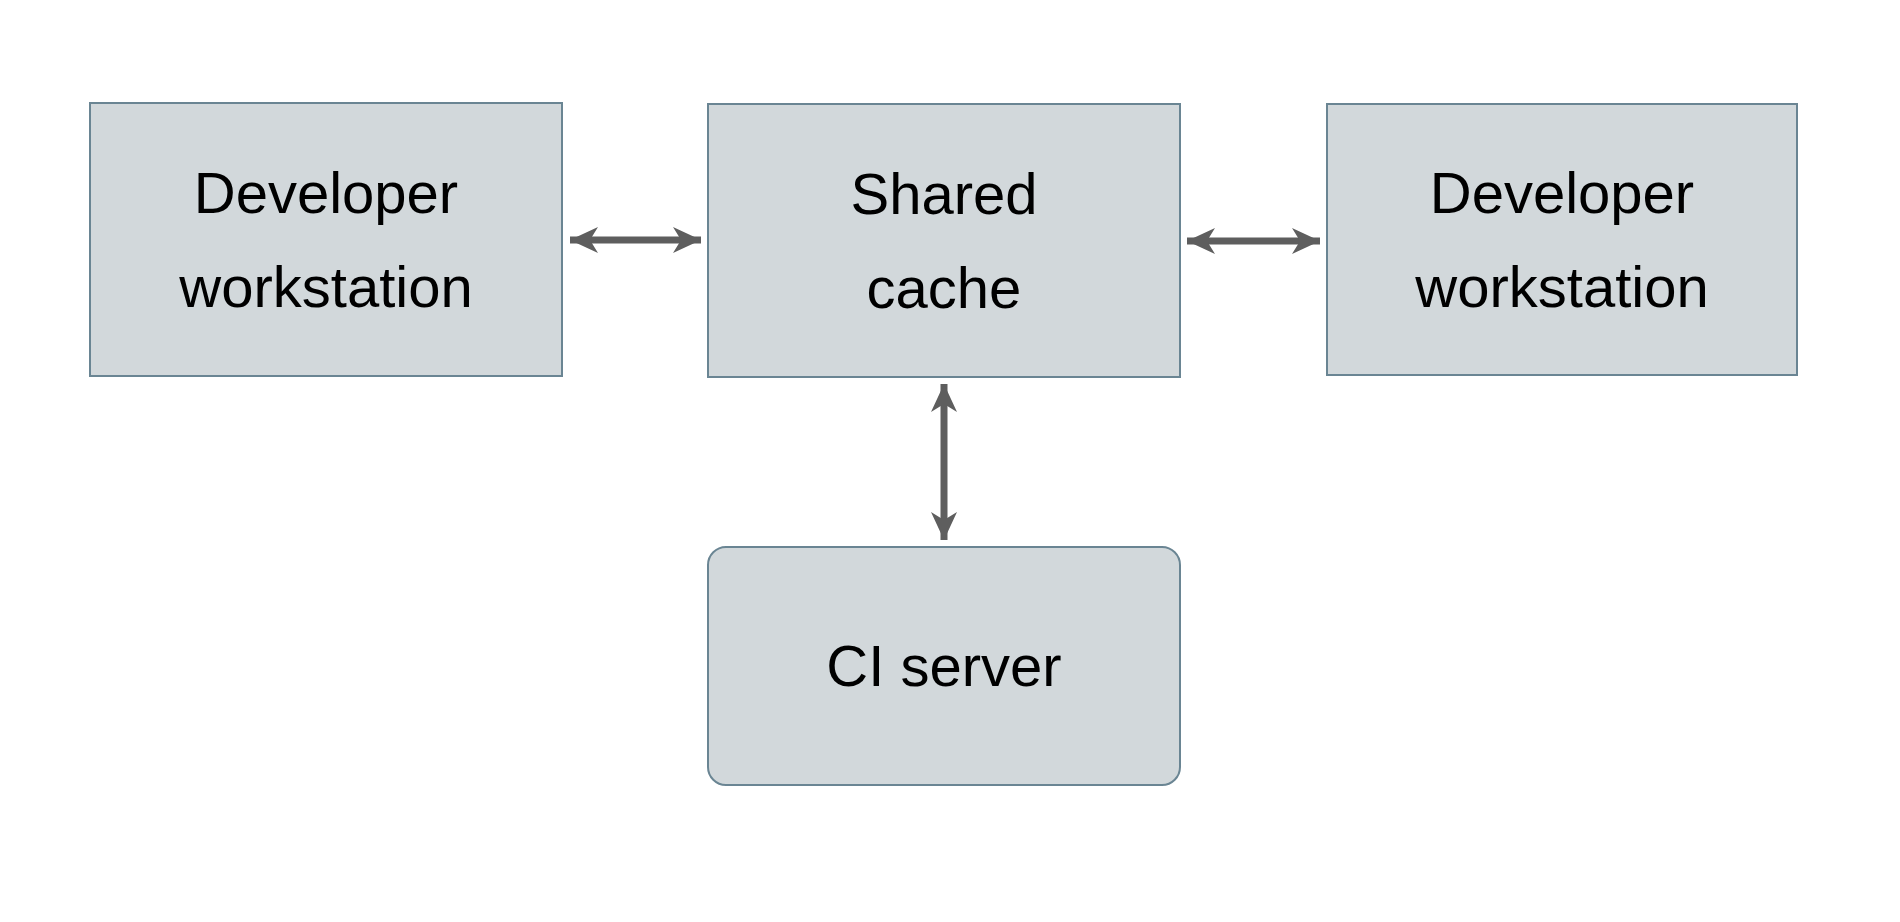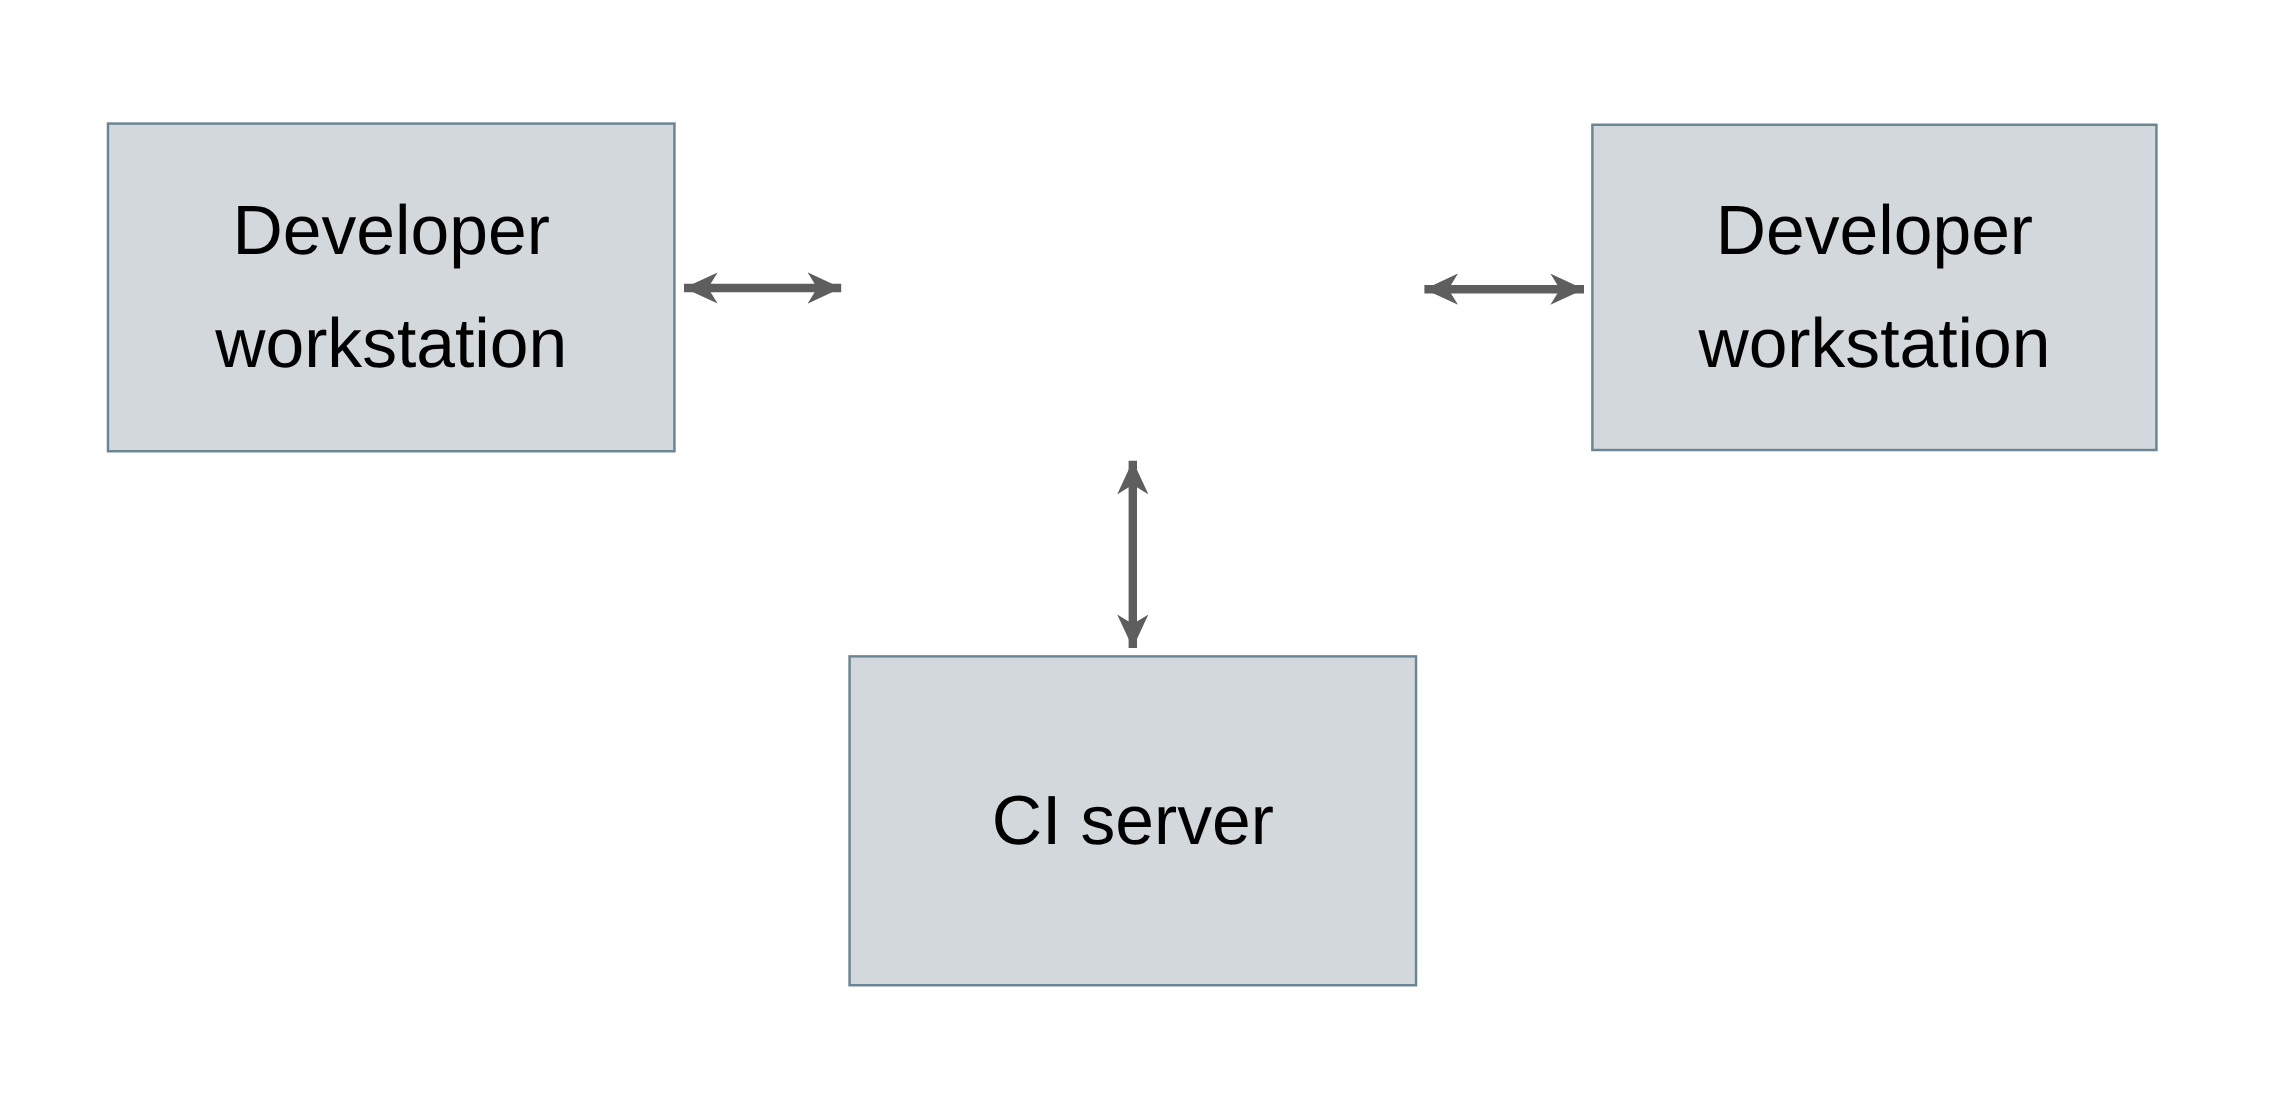--- a/index.html
+++ b/index.html
@@ -35,21 +35,21 @@
     justify-content: center;
     text-align: center;
     color: var(--text);
     font-size: 58px;
     line-height: 94px;
     letter-spacing: 0px;
   }
   .node-dev-left  { left: 89px;   top: 102px; width: 474px; height: 275px; }
   .node-cache     { left: 707px;  top: 103px; width: 474px; height: 275px; }
   .node-dev-right { left: 1326px; top: 103px; width: 472px; height: 273px; }
-  .node-ci        { left: 707px;  top: 546px; width: 474px; height: 276px; }
+  .node-ci        { left: 707px;  top: 546px; width: 474px; height: 240px; border-radius: 19px; }
   .node-line { display: block; white-space: nowrap; }
 </style>
 </head>
 <body>
 
 <div class="canvas">
 
   <svg class="edges-layer" width="1900" height="922" viewBox="0 0 1900 922" xmlns="http://www.w3.org/2000/svg">
     <defs>
       <marker id="arrowhead" markerUnits="userSpaceOnUse" markerWidth="32" markerHeight="28" refX="28" refY="13" orient="auto-start-reverse">
@@ -59,20 +59,24 @@
     <line x1="570" y1="240" x2="701" y2="240" stroke="var(--arrow)" stroke-width="7" marker-start="url(#arrowhead)" marker-end="url(#arrowhead)"></line>
     <line x1="1187" y1="241" x2="1320" y2="241" stroke="var(--arrow)" stroke-width="7" marker-start="url(#arrowhead)" marker-end="url(#arrowhead)"></line>
     <line x1="944" y1="384" x2="944" y2="540" stroke="var(--arrow)" stroke-width="7" marker-start="url(#arrowhead)" marker-end="url(#arrowhead)"></line>
   </svg>
 
   <div class="node node-dev-left">
     <span class="node-line">Developer</span>
     <span class="node-line">workstation</span>
   </div>
 
+  <div class="node node-cache">
+    <span class="node-line">Shared</span>
+    <span class="node-line">cache</span>
+  </div>
 
   <div class="node node-dev-right">
     <span class="node-line">Developer</span>
     <span class="node-line">workstation</span>
   </div>
 
   <div class="node node-ci">
     <span class="node-line">CI server</span>
   </div>
 

